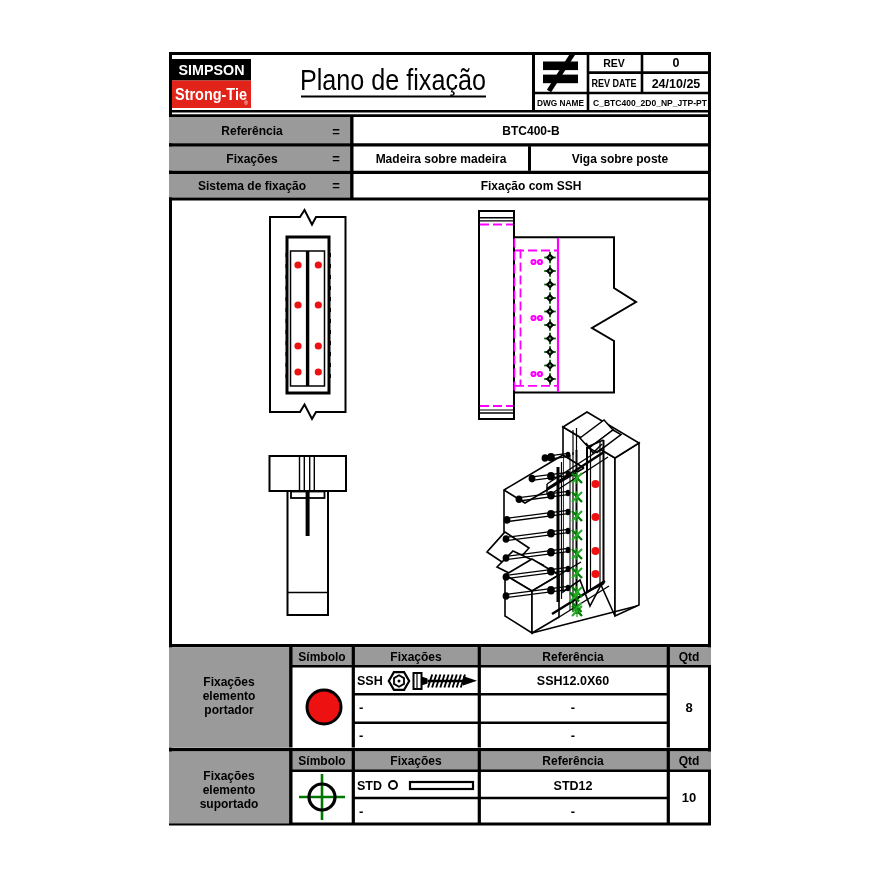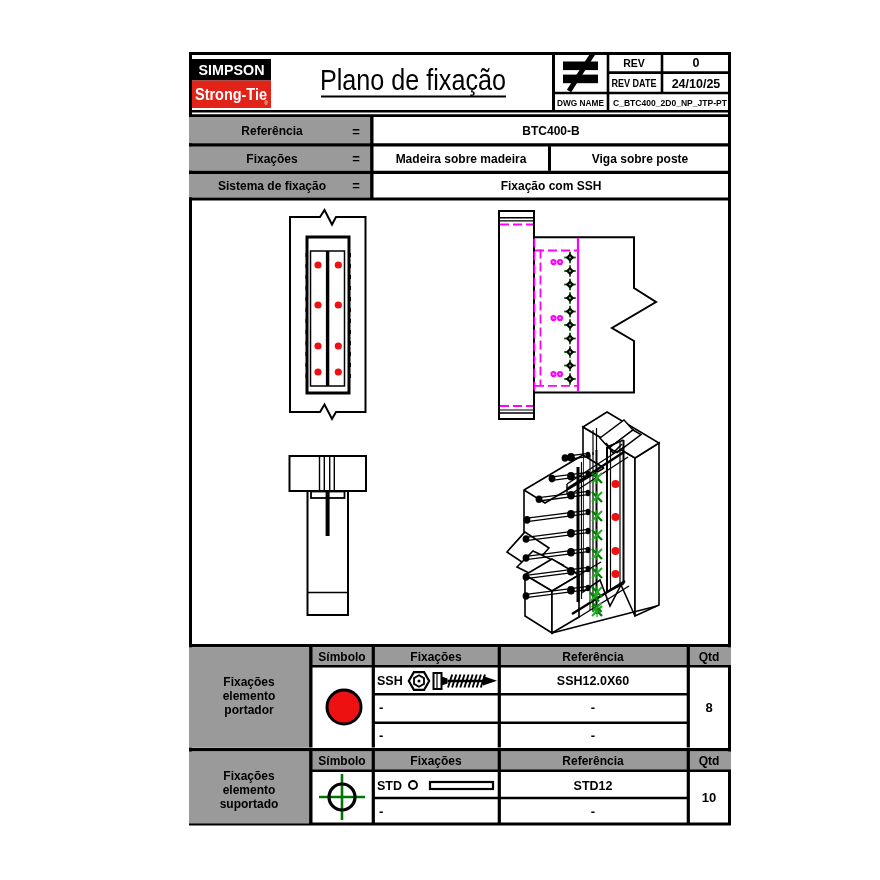--- a/index.html
+++ b/index.html
@@ -1,16 +1,16 @@
 <!DOCTYPE html>
 <html><head>
 <meta charset="utf-8">
 <style>
   html,body{margin:0;padding:0;background:#ffffff;}
-  #page{position:relative;width:712px;height:880px;background:#ffffff;overflow:hidden;padding-left:20px;}
+  #page{position:relative;width:712px;height:880px;background:#ffffff;overflow:hidden;}
   svg text{font-family:"Liberation Sans",sans-serif;}
 </style>
 </head>
 <body>
 <div id="page">
 <svg width="880" height="880" viewBox="0 0 880 880" xmlns="http://www.w3.org/2000/svg">
 
   <rect x="0" y="0" width="880" height="880" fill="#ffffff"></rect>
 
   <rect x="170.5" y="53.5" width="539" height="770.5" fill="none" stroke="#000000" stroke-width="3"></rect>

